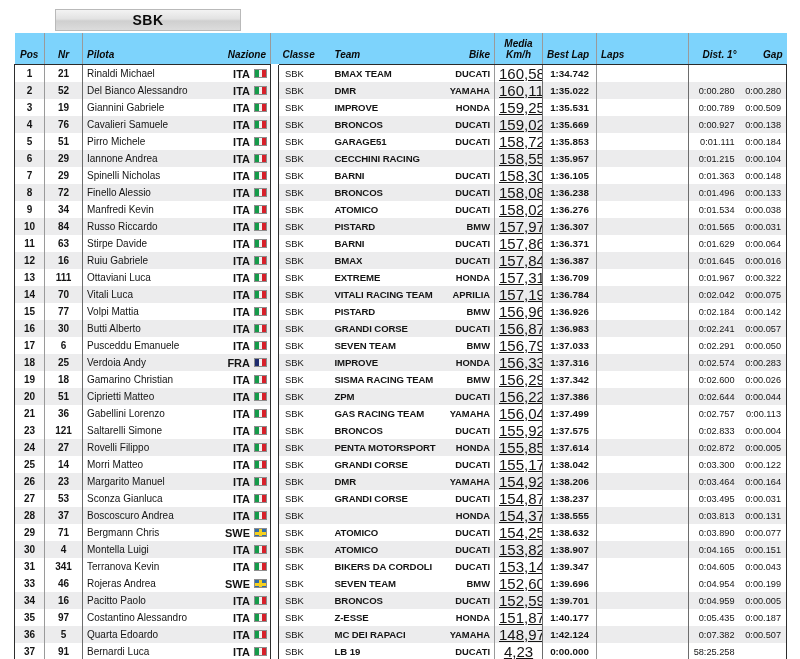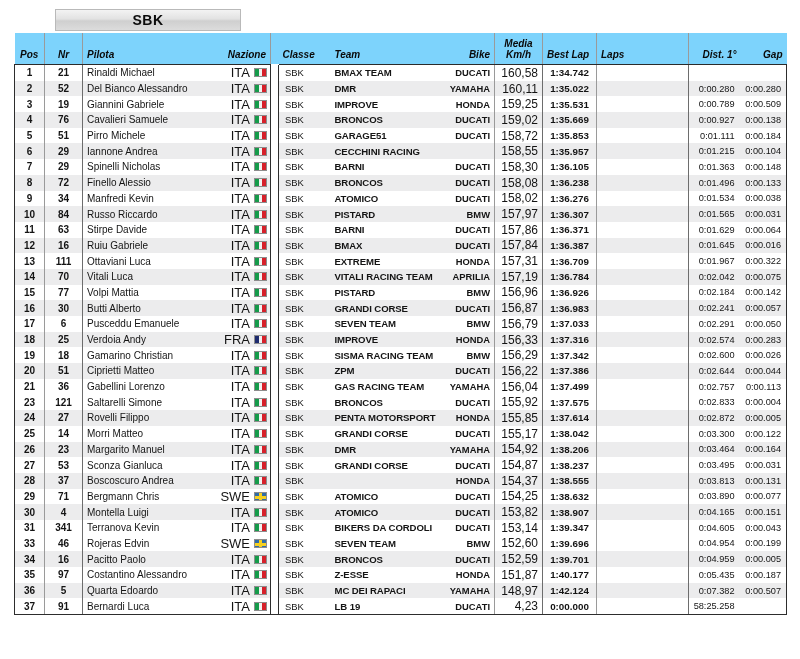--- a/index.html
+++ b/index.html
@@ -128,36 +128,36 @@
   }
   td.t-spacer { background: #ffffff !important; border: none; }
   td.t-classe {
     text-align: left;
     font-size: 9.4px;
     border-left: 1.4px solid #2d2d2d;
     padding-left: 6px;
   }
   td.t-team  { text-align: left;  font-size: 9.6px; font-weight: bold; letter-spacing: -0.1px; }
   td.t-bike  { text-align: right; font-size: 9.4px; font-weight: bold; border-right: 1px solid #9a9a9a; }
-  td.t-media { text-align: right; font-size: 12px; border-right: 1.4px solid #6d6d6d; }
+  td.t-media { text-align: center; font-size: 15px; border-right: 1.4px solid #6d6d6d; text-decoration: underline; }
   td.t-best  { text-align: center; font-size: 9.8px; font-weight: bold; border-right: 1px solid #9a9a9a; }
   td.t-laps  { text-align: left;  font-size: 9.4px; border-right: 1.4px solid #6d6d6d; }
   td.t-dist  { text-align: right; font-size: 9.2px; padding-right: 6px; }
   td.t-gap   { text-align: right; font-size: 9.2px; border-right: 1.4px solid #2d2d2d; padding-right: 5px; }
 
   tbody tr.last td { border-bottom: 1.4px solid #2d2d2d; }
 
   
   .naz-inner {
     display: flex;
     align-items: center;
     justify-content: flex-end;
     gap: 4px;
   }
-  .naz-code { font-size: 13px; color: #141414; }
+  .naz-code { font-size: 11px; color: #141414; font-weight: bold; }
 
   
   .flag {
     display: inline-block;
     width: 13px;
     height: 9px;
     border: 0.5px solid #8d8d8d;
     box-sizing: border-box;
     position: relative;
     overflow: hidden;
@@ -827,21 +827,21 @@
           <td class="t-bike">DUCATI</td>
           <td class="t-media">153,14</td>
           <td class="t-best">1:39.347</td>
           <td class="t-laps"></td>
           <td class="t-dist">0:04.605</td>
           <td class="t-gap">0:00.043</td>
         </tr>
         <tr class="odd">
           <td class="t-pos">33</td>
           <td class="t-nr">46</td>
-          <td class="t-pilota">Rojeras Edvin</td>
+          <td class="t-pilota">Rojeras Andrea</td>
           <td class="t-naz">
             <div class="naz-inner">
               <span class="naz-code">SWE</span>
               <span class="flag flag-SWE"></span>
             </div>
           </td>
           <td class="t-spacer"></td>
           <td class="t-classe">SBK</td>
           <td class="t-team">SEVEN TEAM</td>
           <td class="t-bike">BMW</td>

